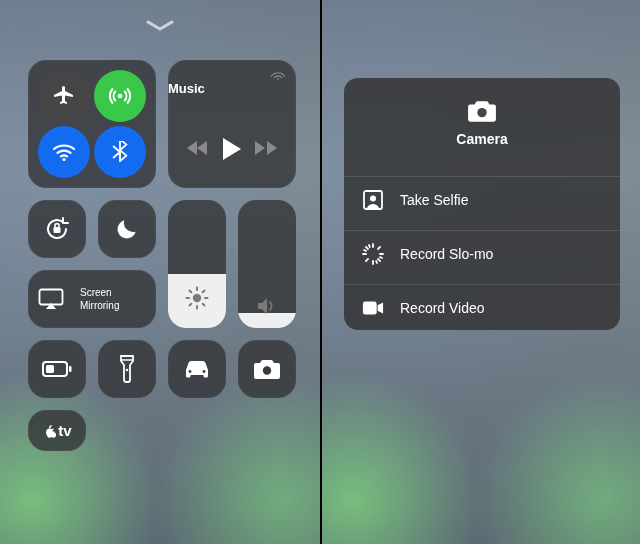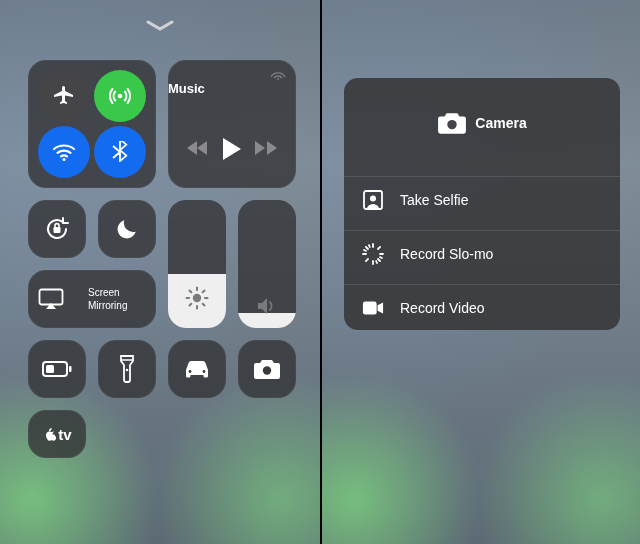--- a/index.html
+++ b/index.html
@@ -31,21 +31,21 @@
   .vslider .fill { position:absolute; left:0; right:0; bottom:0; background:#efefef; }
   .vslider .glyph { position:absolute; left:50%; transform:translateX(-50%); color:#7a7a7a; }
   .lbl { color:#fff; font-size:11px; line-height:13px; }
   .lbl-sm { font-size: 10px; }
   .mctrl { position:absolute; display:flex; align-items:center; justify-content:center; }
   .menu {
     position:absolute; left:22px; right:20px; top:78px;
     background: rgba(52,52,54,.86); border-radius:14px; color:#fff;
     padding: 0; overflow:hidden;
   }
-  .menu .header { height:90px; display:flex; flex-direction:row; align-items:center; justify-content:center; gap:8px; }
+  .menu .header { height:90px; display:flex; flex-direction:column; align-items:center; justify-content:center; gap:8px; }
   .menu .row { height:46px; display:flex; align-items:center; padding:0 18px; gap:16px; border-top:1px solid rgba(255,255,255,.12); font-size:14px;margin-top:8px; }
   .menu .row svg { flex:0 0 22px; }
   .menu .title { font-size:14px; font-weight:600; }
   .camera-label{font-size:14px;}
 </style>
 </head>
 <body>
 
 <div class="phone">
   <div class="blur"></div>
@@ -147,21 +147,21 @@
   <div class="vslider" style="left:238px; top:200px; width:58px; height:128px;">
     <div class="fill" style="height:12%"></div>
     <div class="glyph" style="bottom:8px;">
       <svg width="22" height="20" viewBox="0 0 22 20">
           <path d="M2 7h4l5-5v16l-5-5H2z" fill="#7a7a7a"></path>
           <path d="M14 6a6 6 0 0 1 0 8" stroke="#7a7a7a" stroke-width="1.8" fill="none" stroke-linecap="round"></path>
         </svg>
     </div>
   </div>
 
-  <div class="tile" style="left:28px; top:270px; width:128px; height:58px; display:flex; align-items:center; padding:16px 10px; gap:24px;">
+  <div class="tile" style="left:28px; top:270px; width:128px; height:58px; display:flex; align-items:center; padding:16px 10px; gap:16px;">
     <svg width="26" height="22" viewBox="0 0 26 22">
         <rect x="1.5" y="1.5" width="23" height="15" rx="2" fill="none" stroke="#fff" stroke-width="1.8"></rect>
         <path d="M8 21l5-6 5 6z" fill="#fff"></path>
       </svg>
     <div class="lbl lbl-sm" style="white-space:pre-line">Screen
 Mirroring</div>
   </div>
 
   <div class="tile" style="left:28px; top:340px; width:58px; height:58px; display:flex;align-items:center;justify-content:center;">
     <svg width="30" height="16" viewBox="0 0 30 16">
@@ -184,21 +184,21 @@
         <circle cx="22" cy="12.5" r="1.4" fill="#3a3a3c"></circle>
       </svg>
   </div>
   <div class="tile" style="left:238px; top:340px; width:58px; height:58px; display:flex;align-items:center;justify-content:center;">
     <svg width="28" height="22" viewBox="0 0 28 22">
         <path d="M3 5h4l2-3h10l2 3h4a2 2 0 0 1 2 2v12a2 2 0 0 1-2 2H3a2 2 0 0 1-2-2V7a2 2 0 0 1 2-2z" fill="#fff"></path>
         <circle cx="14" cy="12.5" r="4.2" fill="#3a3a3c"></circle>
       </svg>
   </div>
 
-  <div class="tile" style="left:28px; top:410px; width:58px; height:48px; display:flex;align-items:center;justify-content:center;gap:2px;">
+  <div class="tile" style="left:28px; top:410px; width:58px; height:41px; display:flex;align-items:center;justify-content:center;gap:2px;">
     <svg width="14" height="16" viewBox="0 0 14 16">
         <path d="M10.5 8.5c0-2 1.6-2.9 1.7-3-1-.1-2 .6-2.5.6s-1.4-.6-2.3-.6C5.7 5.5 4 6.8 4 9.3c0 1.5.6 3 1.3 3.9.6.8 1.2 1.7 2.1 1.6.9 0 1.2-.6 2.2-.6s1.3.6 2.2.6c.9 0 1.5-.8 2.1-1.7.4-.6.7-1.2.9-1.9-2.3-.9-2.3-2.6-2.3-2.7zM9 4.2c.5-.6.8-1.4.7-2.2-.7 0-1.5.5-2 1.1-.4.5-.8 1.3-.7 2.1.8 0 1.5-.4 2-1z" fill="#fff"></path>
       </svg>
     <span class="lbl" style="font-size:15px;font-weight:600">tv</span>
   </div>
 </div>
 
 <div class="phone">
   <div class="blur"></div>
 

